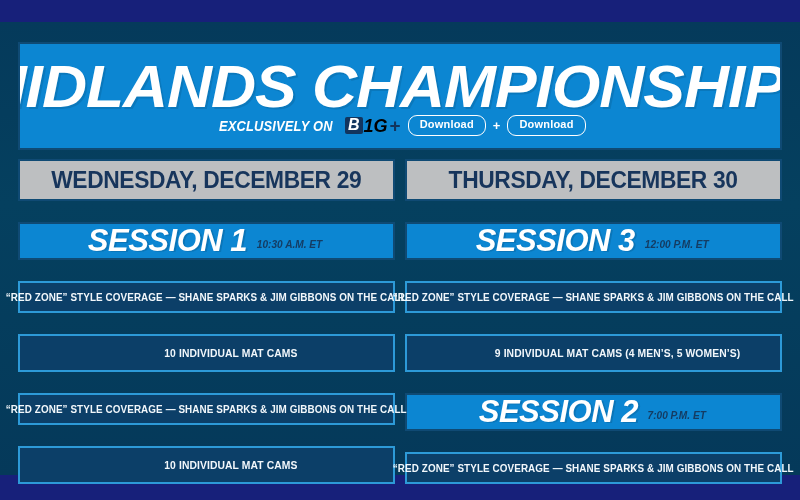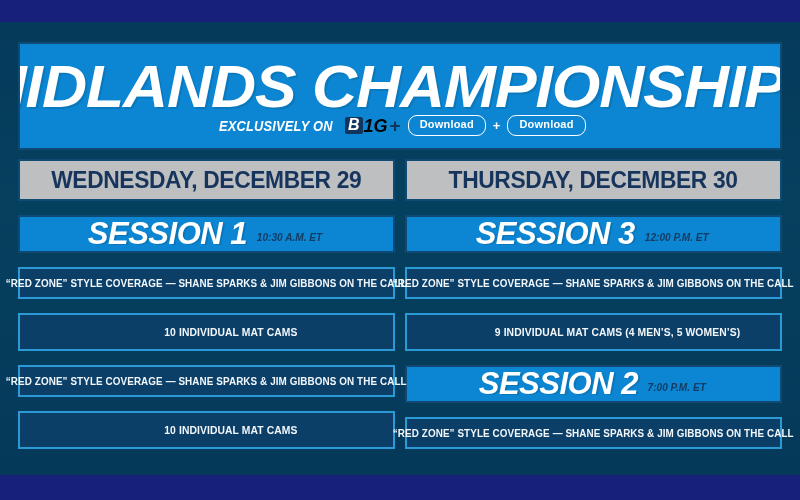--- a/index.html
+++ b/index.html
@@ -123,21 +123,21 @@
   
   .grid {
     display: flex;
     gap: 10px;
     margin-top: 9px;
   }
   .col {
     width: 377px;
     display: flex;
     flex-direction: column;
-    gap: 14px;
+    gap: 21px;
     text-align: center;
   }
   .dayhead {
     height: 42px;
     background: #bdbfc1;
     border: 2px solid #0f4a74;
     display: flex;
     align-items: center;
     justify-content: center;
     box-sizing: border-box;

